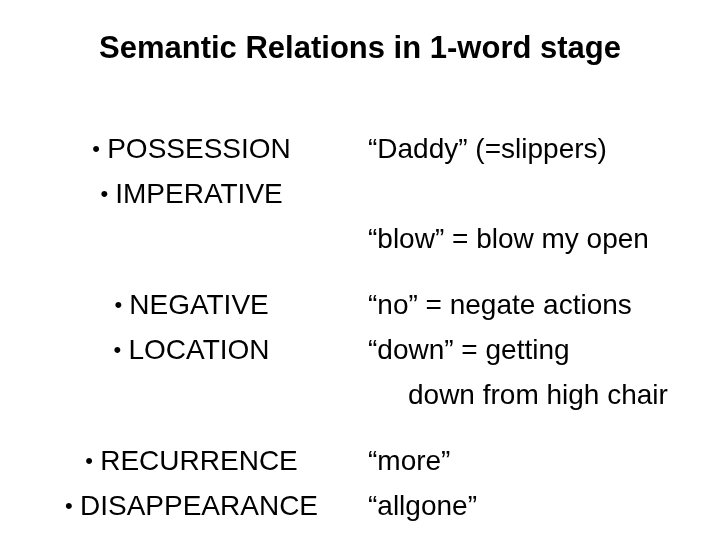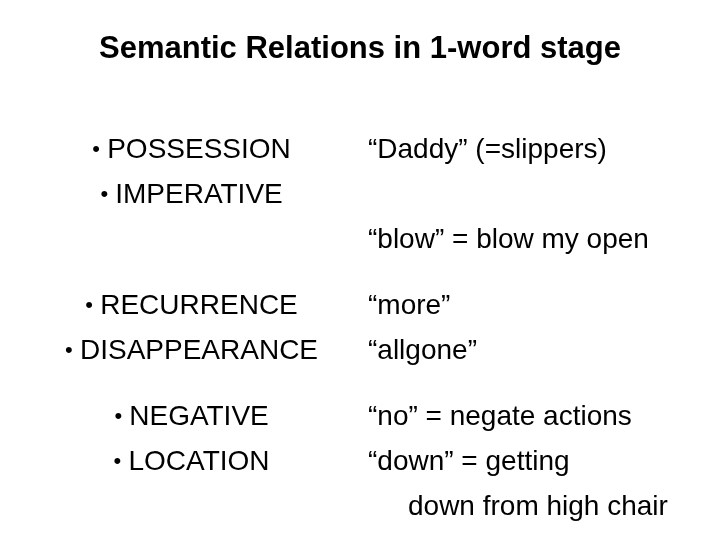--- a/index.html
+++ b/index.html
@@ -101,36 +101,36 @@
         </div>
         <div class="row">
           <div class="left-cell"><span class="bullet-mark">•</span><span class="bullet-label">IMPERATIVE</span></div>
         </div>
         <div class="row continuation">
           <div class="right-cell">“blow” = blow my open</div>
         </div>
       </div>
       <div class="group">
         <div class="row">
-          <div class="left-cell"><span class="bullet-mark">•</span><span class="bullet-label">RECURRENCE</span></div>
-          <div class="right-cell">“more”</div>
-        </div>
-        <div class="row">
-          <div class="left-cell"><span class="bullet-mark">•</span><span class="bullet-label">DISAPPEARANCE</span></div>
-          <div class="right-cell">“allgone”</div>
-        </div>
-      </div>
-      <div class="group">
-        <div class="row">
           <div class="left-cell"><span class="bullet-mark">•</span><span class="bullet-label">NEGATIVE</span></div>
           <div class="right-cell">“no” = negate actions</div>
         </div>
         <div class="row">
           <div class="left-cell"><span class="bullet-mark">•</span><span class="bullet-label">LOCATION</span></div>
           <div class="right-cell">“down” = getting</div>
         </div>
         <div class="row continuation">
           <div class="right-cell indented">down from high chair</div>
         </div>
       </div>
+      <div class="group">
+        <div class="row">
+          <div class="left-cell"><span class="bullet-mark">•</span><span class="bullet-label">RECURRENCE</span></div>
+          <div class="right-cell">“more”</div>
+        </div>
+        <div class="row">
+          <div class="left-cell"><span class="bullet-mark">•</span><span class="bullet-label">DISAPPEARANCE</span></div>
+          <div class="right-cell">“allgone”</div>
+        </div>
+      </div>
     </div>
 
 </div>
 
 </body></html>

